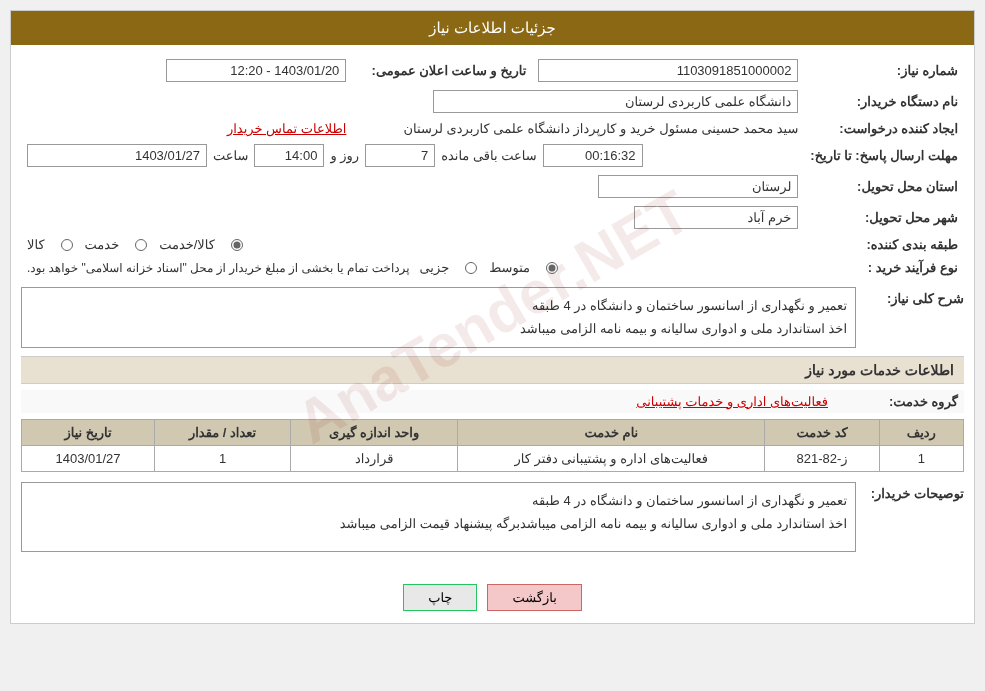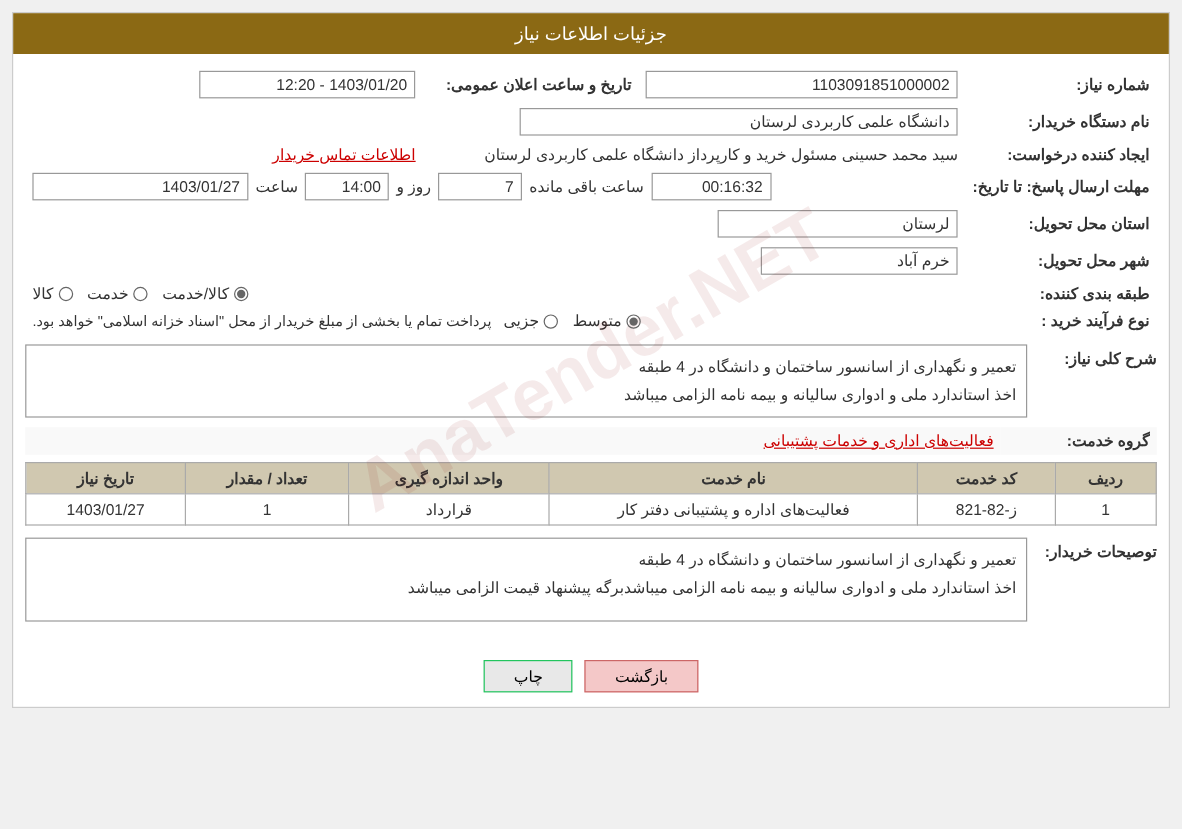--- a/index.html
+++ b/index.html
@@ -97,21 +97,21 @@
     }
     .radio-row {
       display: flex;
       align-items: center;
       gap: 12px;
       justify-content: flex-end;
     }
     .radio-item {
       display: flex;
       align-items: center;
-      gap: 4px;
+      gap: 16px;
     }
     .radio-circle {
       width: 12px;
       height: 12px;
       border-radius: 50%;
       border: 1px solid #666;
       display: inline-block;
       position: relative;
     }
     .radio-circle.selected::after {
@@ -304,20 +304,21 @@
         </table>
 
       <div style="display:flex; align-items:flex-start; gap:8px; margin-bottom:8px;">
         <div style="font-weight:bold; white-space:nowrap; padding-top:4px; min-width:100px;">شرح کلی نیاز:</div>
         <div class="description-box" style="flex:1;">
           <div>تعمیر و نگهداری از اسانسور ساختمان و دانشگاه در 4 طبقه</div>
           <div>اخذ استاندارد ملی  و ادواری سالیانه  و بیمه نامه الزامی میباشد</div>
         </div>
       </div>
 
+      <div class="section-divider">اطلاعات خدمات مورد نیاز</div>
 
       <table class="info-table" style="margin-bottom:6px;">
         <tbody>
             <tr class="group-service-row">
           <td class="label-cell">گروه خدمت:</td>
           <td class="value-cell" colspan="3">
             <span class="link-text">فعالیت‌های اداری و خدمات پشتیبانی</span>
           </td>
         </tr>
       </tbody>

